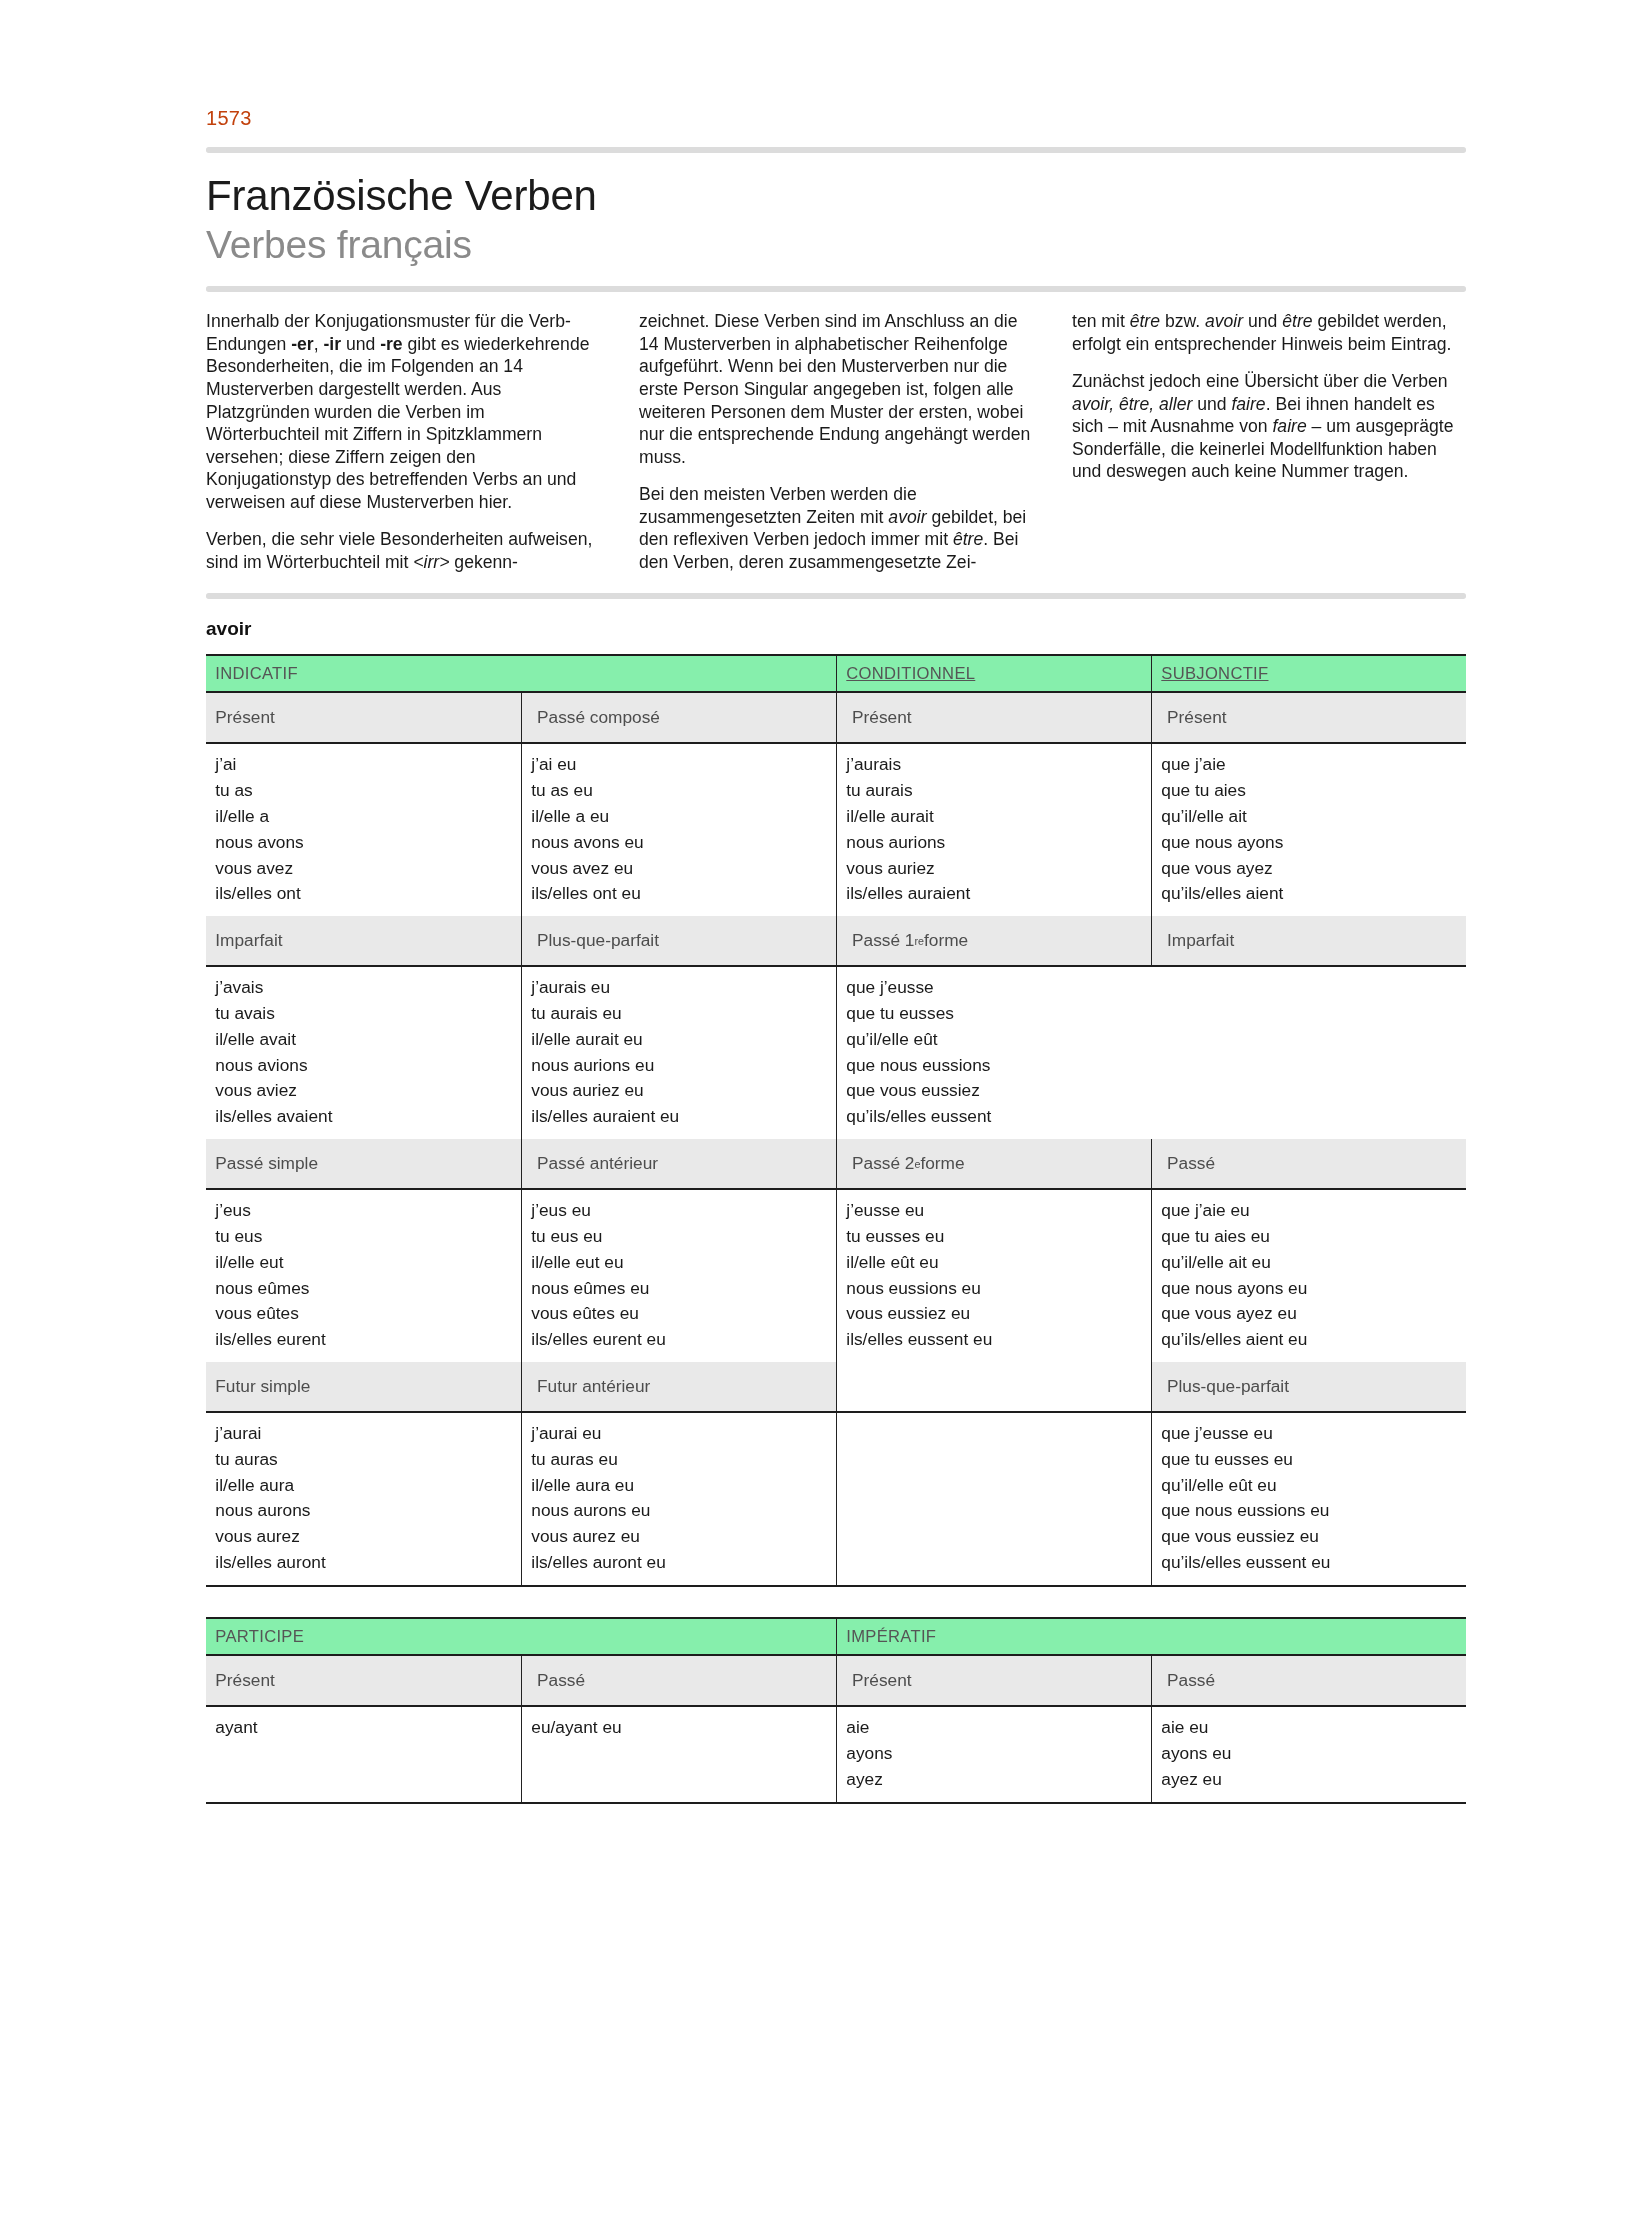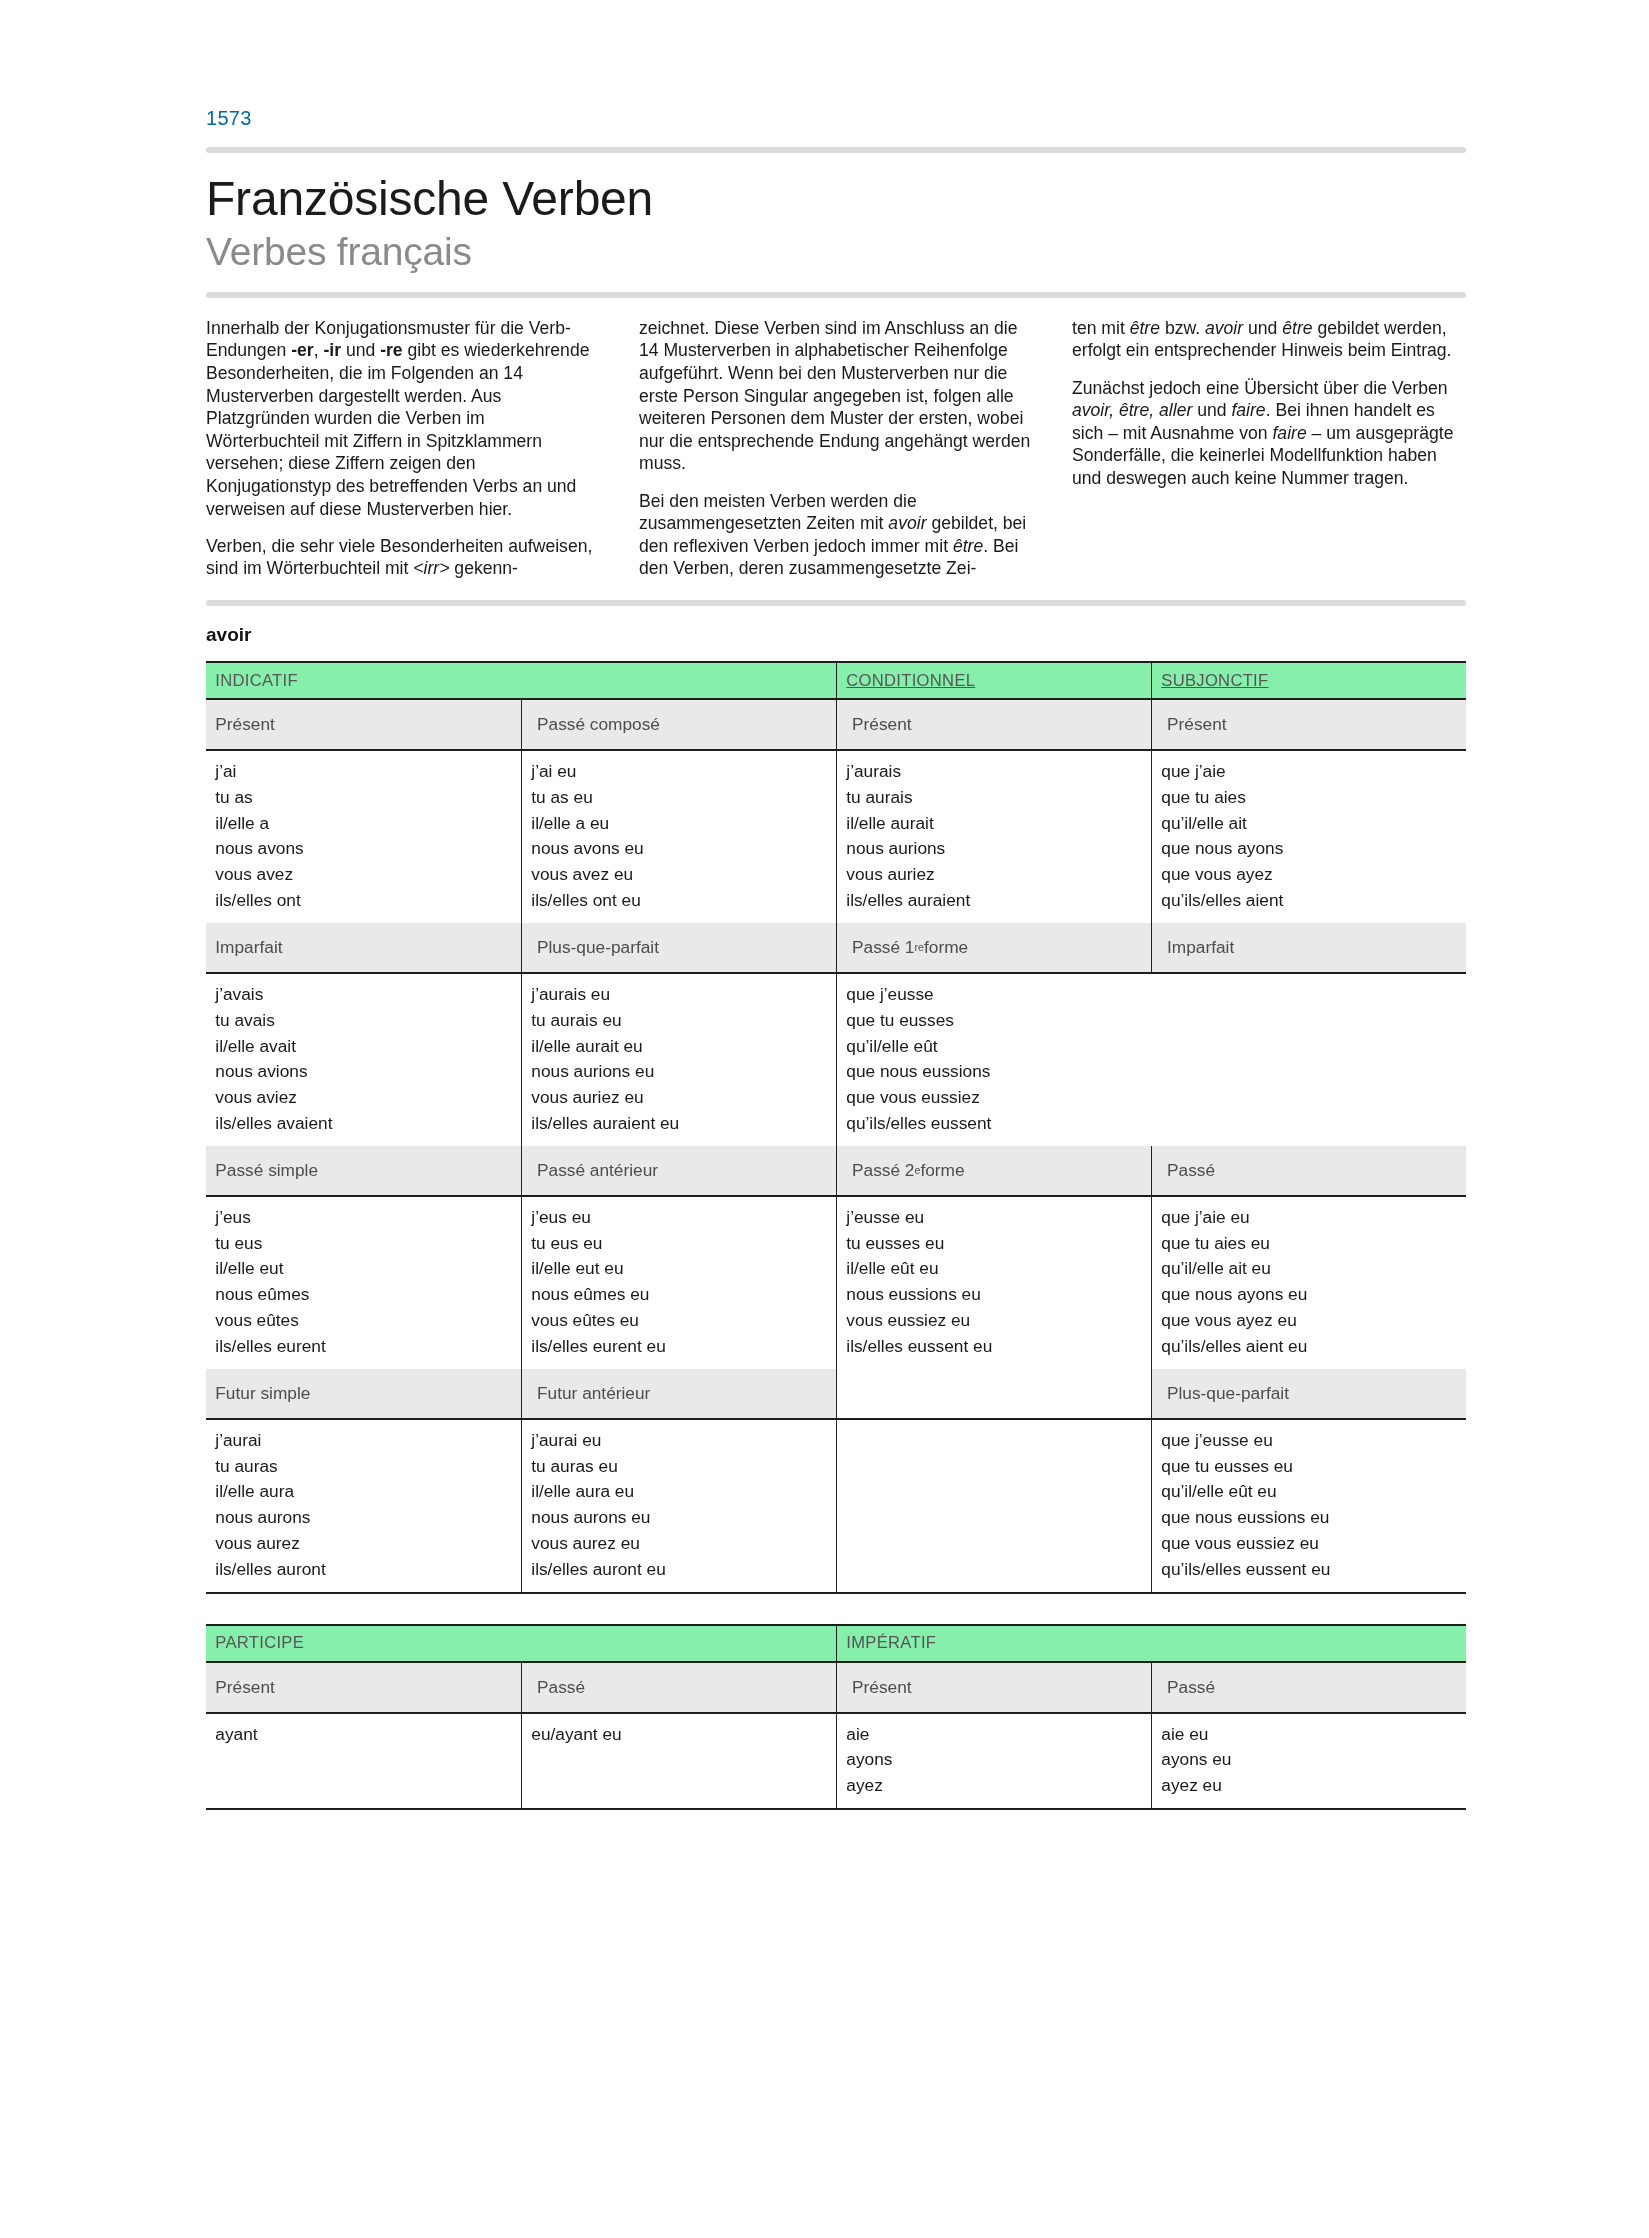--- a/index.html
+++ b/index.html
@@ -12,37 +12,37 @@
     overflow:hidden;
   }
   .page {
     position:absolute;
     left:206px; top:0;
     width:1260px;
   }
   
   .folio {
     font-size:20px;
-    color:#0369a1;
+    color:#c2410c;
     letter-spacing:0.3px;
     padding-top:108px;
     line-height:1;
   }
   
   .rule-grey {
     height:6px;
     background:#dcdcdc;
     border-radius:2.7px;
     margin-top:18.6px;
   }
   .rule-grey.pre-verb { margin-top:0; }
 
   
   h1.title {
-    font-size:48px;
+    font-size:42px;
     font-weight:400;
     color:#1b1b1b;
     line-height:1.1;
     margin-top:20px;
     letter-spacing:-0.2px;
   }
   h2.subtitle {
     font-size:39px;
     font-weight:400;
     color:#8a8a8a;

